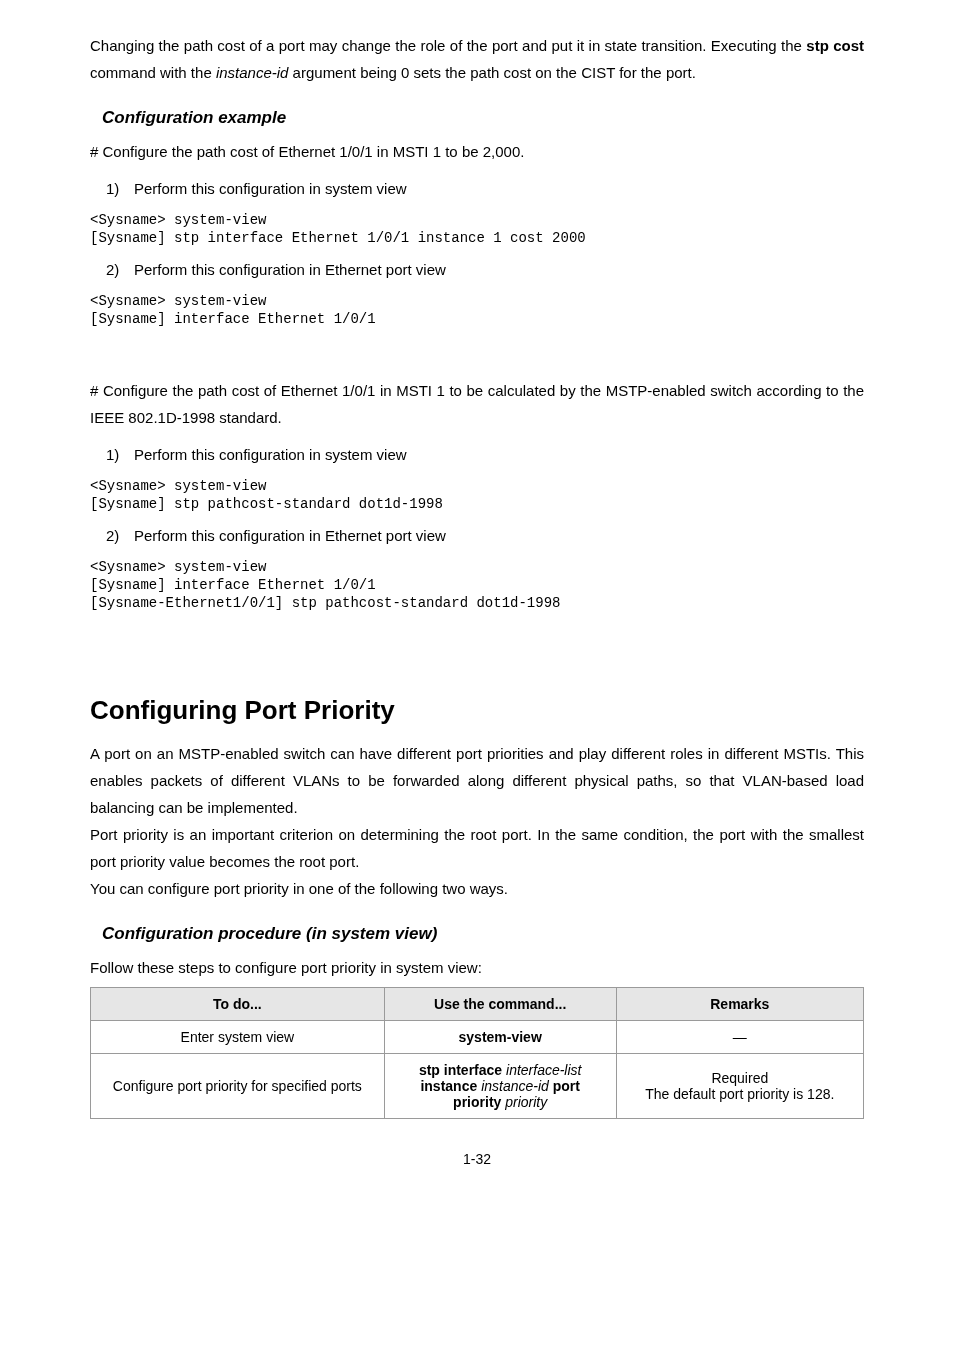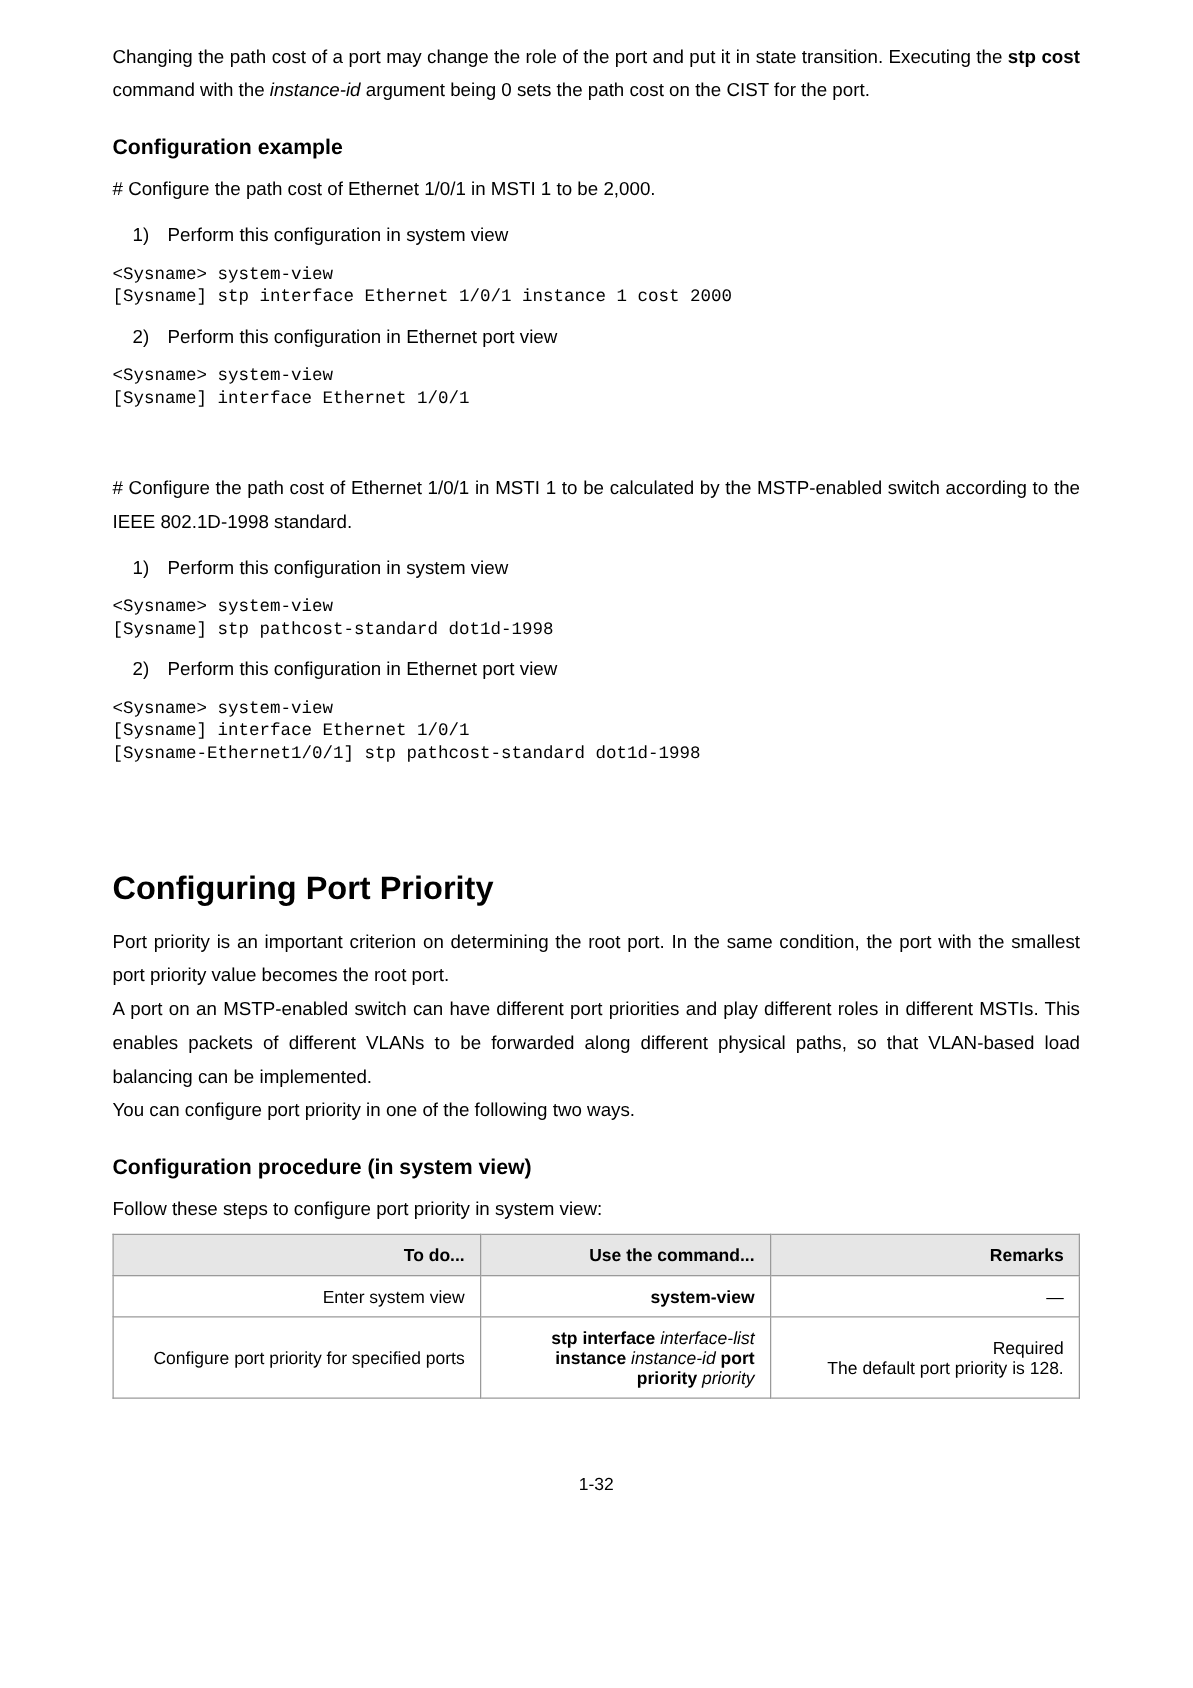--- a/index.html
+++ b/index.html
@@ -27,21 +27,22 @@
     font-weight: bold;
   }
   .section-h2 {
     font-size: 26px;
     font-weight: bold;
     margin: 28px 0 14px 0;
   }
   .section-h3 {
     font-size: 17px;
     font-weight: bold;
-    margin: 22px 0 10px 0;
+    margin: 22px 0 10px 12px;
+    font-style: italic;
   }
   .list-line {
     margin: 10px 16px;
     font-size: 15px;
   }
   .code {
     font-family: "Courier New", monospace;
     font-size: 14px;
     margin: 2px 0;
     white-space: pre;
@@ -50,35 +51,35 @@
   .gap-xl { height: 54px; }
   table {
     border-collapse: collapse;
     width: 100%;
     margin-top: 6px;
   }
   th, td {
     border: 1px solid #9a9a9a;
     padding: 8px 12px;
     font-size: 14px;
-    text-align: right;
+    text-align: center;
     vertical-align: middle;
     margin-left: 40px;
   }
   th {
     background: #e6e6e6;
     font-weight: bold;
   }
   td.col1 { width: 38%; }
   td.col2 { width: 30%; }
   td.col3 { width: 32%; }
   .pagenum {
     text-align: center;
     font-size: 14px;
-    margin-top: 60px;
+    margin-top: 32px;
   }
   .li-num { display:inline-block; width: 28px; }
 </style>
 </head>
 <body>
 
 <div class="page">
 
   <p class="justify">
     <span>Changing the path cost of a port may change the role of the port and put it in state transition. Executing the </span><span class="bold">stp cost</span><span> command with the </span><span style="font-style:italic;">instance-id</span><span> argument being 0 sets the path cost on the CIST for the port.</span>
@@ -114,22 +115,22 @@
     <span class="li-num">2)</span><span>Perform this configuration in Ethernet port view</span>
   </p>
   <div class="code">&lt;Sysname&gt; system-view</div>
   <div class="code">[Sysname] interface Ethernet 1/0/1</div>
   <div class="code">[Sysname-Ethernet1/0/1] stp pathcost-standard dot1d-1998</div>
 
   <div class="gap-xl"></div>
 
   <div class="section-h2">Configuring Port Priority</div>
 
+  <p class="justify">A port on an MSTP-enabled switch can have different port priorities and play different roles in different MSTIs. This enables packets of different VLANs to be forwarded along different physical paths, so that VLAN-based load balancing can be implemented.</p>
   <p class="justify">Port priority is an important criterion on determining the root port. In the same condition, the port with the smallest port priority value becomes the root port.</p>
-  <p class="justify">A port on an MSTP-enabled switch can have different port priorities and play different roles in different MSTIs. This enables packets of different VLANs to be forwarded along different physical paths, so that VLAN-based load balancing can be implemented.</p>
   <p>You can configure port priority in one of the following two ways.</p>
 
   <div class="section-h3">Configuration procedure (in system view)</div>
 
   <p>Follow these steps to configure port priority in system view:</p>
 
   <table>
     <tbody>
         <tr>
       <th>To do...</th>

